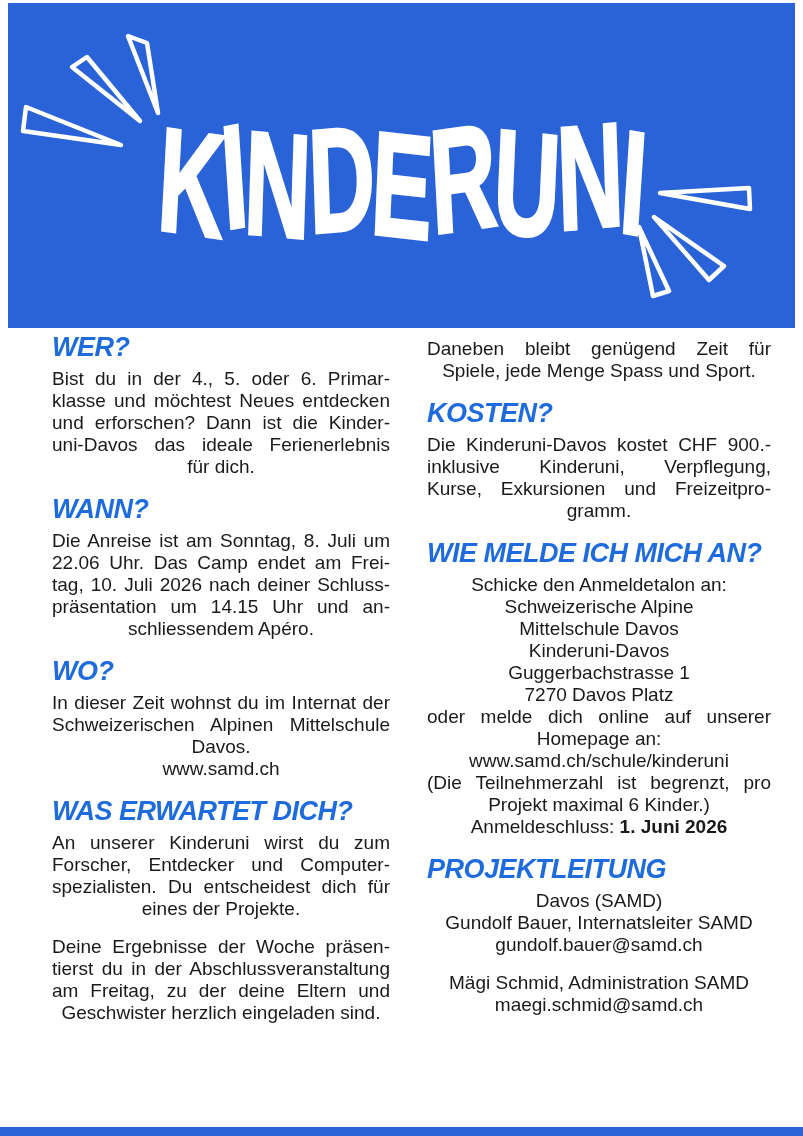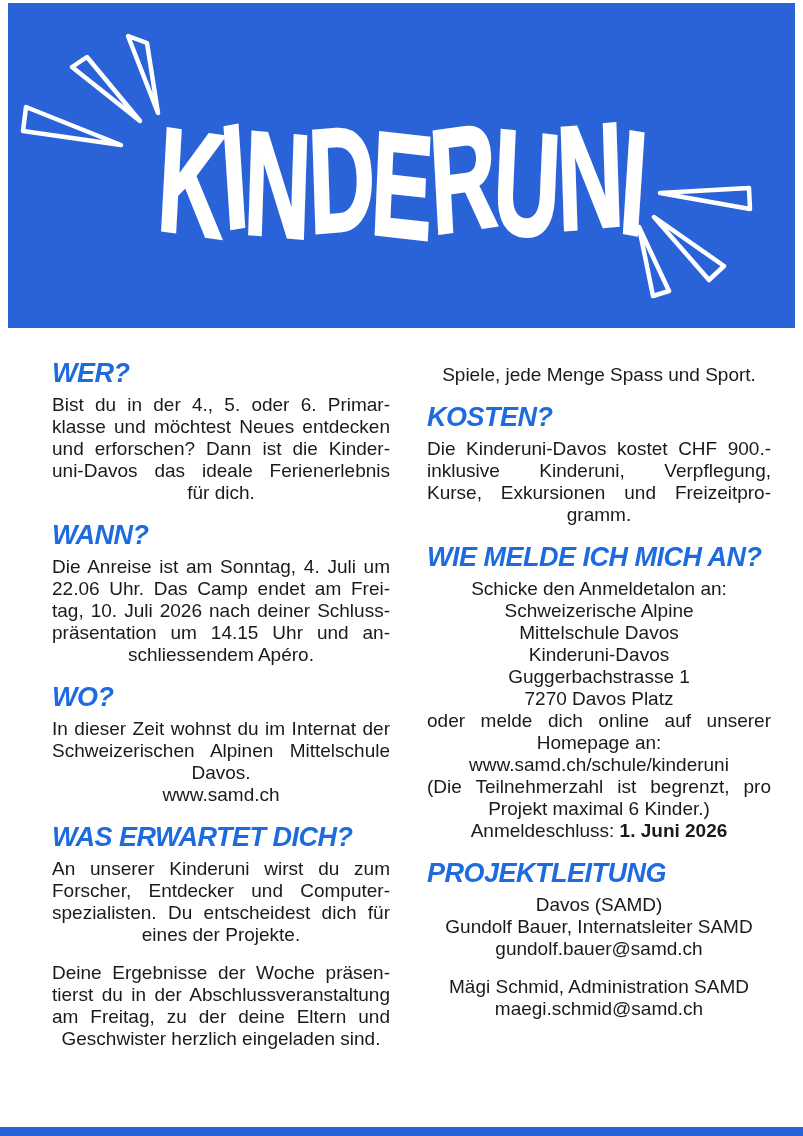--- a/index.html
+++ b/index.html
@@ -27,21 +27,21 @@
   .tl:nth-child(2){transform:rotate(-6deg) translateY(-5px);}
   .tl:nth-child(3){transform:rotate(3deg) translateY(3px);}
   .tl:nth-child(4){transform:rotate(-3deg) translateY(-2px);}
   .tl:nth-child(5){transform:rotate(4deg) translateY(4px);}
   .tl:nth-child(6){transform:rotate(-5deg) translateY(-3px);}
   .tl:nth-child(7){transform:rotate(4deg) translateY(2px);}
   .tl:nth-child(8){transform:rotate(-3deg) translateY(-5px);}
   .tl:nth-child(9){transform:rotate(6deg) translateY(1px);}
   
   .content{
-    position:absolute;left:52px;top:358px;width:719px;
+    position:absolute;left:52px;top:332px;width:719px;
     display:flex;gap:37px;
   }
   .col{font-size:19px;line-height:22px;}
   .col-left{width:338px;}
   .col-right{width:344px;padding-top:6px;}
   .para{margin:0 0 16px 0;}
   .line{text-align:center;}
   .line.j{text-align:justify;text-align-last:justify;}
   .h{
     margin:16px 0 6px 0;font-size:27px;line-height:30px;
@@ -82,21 +82,21 @@
       <div class="h">WER?</div>
       <div class="para">
         <div class="line j">Bist du in der 4., 5. oder 6. Primar-</div>
         <div class="line j">klasse und möchtest Neues entdecken</div>
         <div class="line j">und erforschen? Dann ist die Kinder-</div>
         <div class="line j">uni-Davos das ideale Ferienerlebnis</div>
         <div class="line">für dich.</div>
       </div>
       <div class="h">WANN?</div>
       <div class="para">
-        <div class="line j">Die Anreise ist am Sonntag, 4. Juli um</div>
+        <div class="line j">Die Anreise ist am Sonntag, 8. Juli um</div>
         <div class="line j">22.06 Uhr. Das Camp endet am Frei-</div>
         <div class="line j">tag, 10. Juli 2026 nach deiner Schluss-</div>
         <div class="line j">präsentation um 14.15 Uhr und an-</div>
         <div class="line">schliessendem Apéro.</div>
       </div>
       <div class="h">WO?</div>
       <div class="para">
         <div class="line j">In dieser Zeit wohnst du im Internat der</div>
         <div class="line j">Schweizerischen Alpinen Mittelschule</div>
         <div class="line">Davos.</div>
@@ -111,20 +111,21 @@
       </div>
       <div class="para">
         <div class="line j">Deine Ergebnisse der Woche präsen-</div>
         <div class="line j">tierst du in der Abschlussveranstaltung</div>
         <div class="line j">am Freitag, zu der deine Eltern und</div>
         <div class="line">Geschwister herzlich eingeladen sind.</div>
       </div>
     </div>
   <div class="col col-right">
       <div class="para">
+        <div class="line j">Daneben bleibt genügend Zeit für</div>
         <div class="line">Spiele, jede Menge Spass und Sport.</div>
       </div>
       <div class="h">KOSTEN?</div>
       <div class="para">
         <div class="line j">Die Kinderuni-Davos kostet CHF 900.-</div>
         <div class="line j">inklusive Kinderuni, Verpflegung,</div>
         <div class="line j">Kurse, Exkursionen und Freizeitpro-</div>
         <div class="line">gramm.</div>
       </div>
       <div class="h">WIE MELDE ICH MICH AN?</div>

